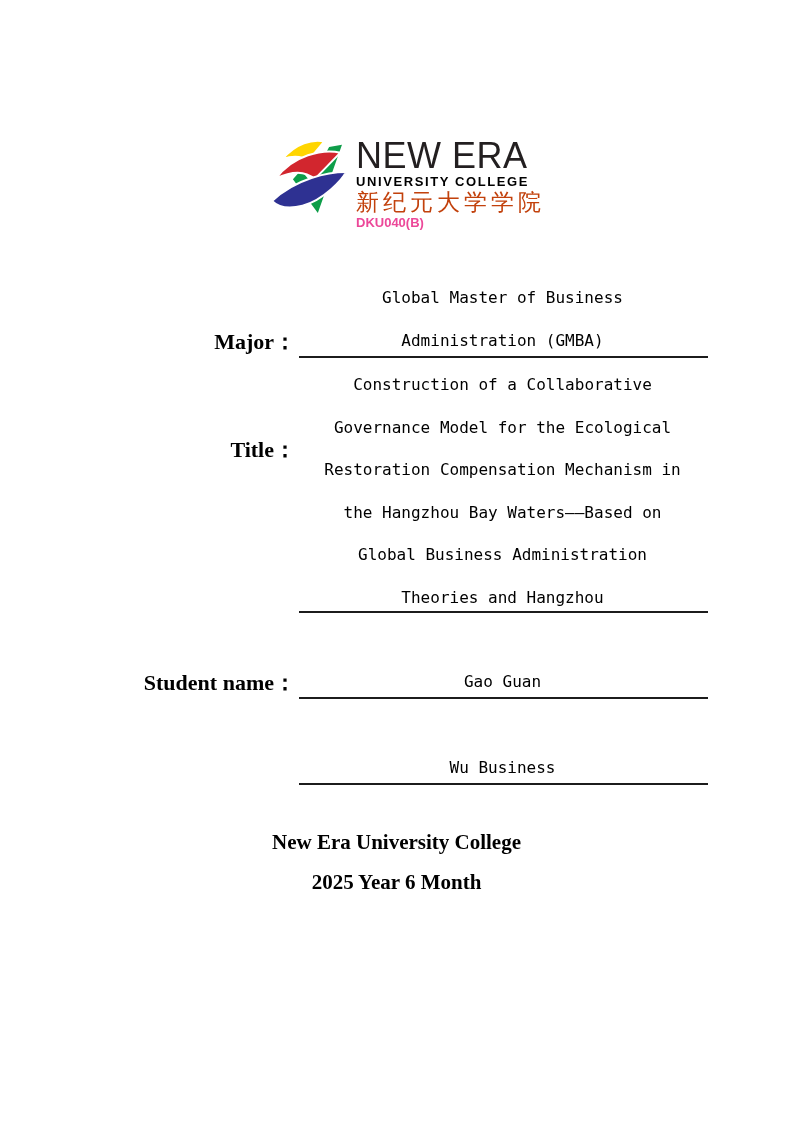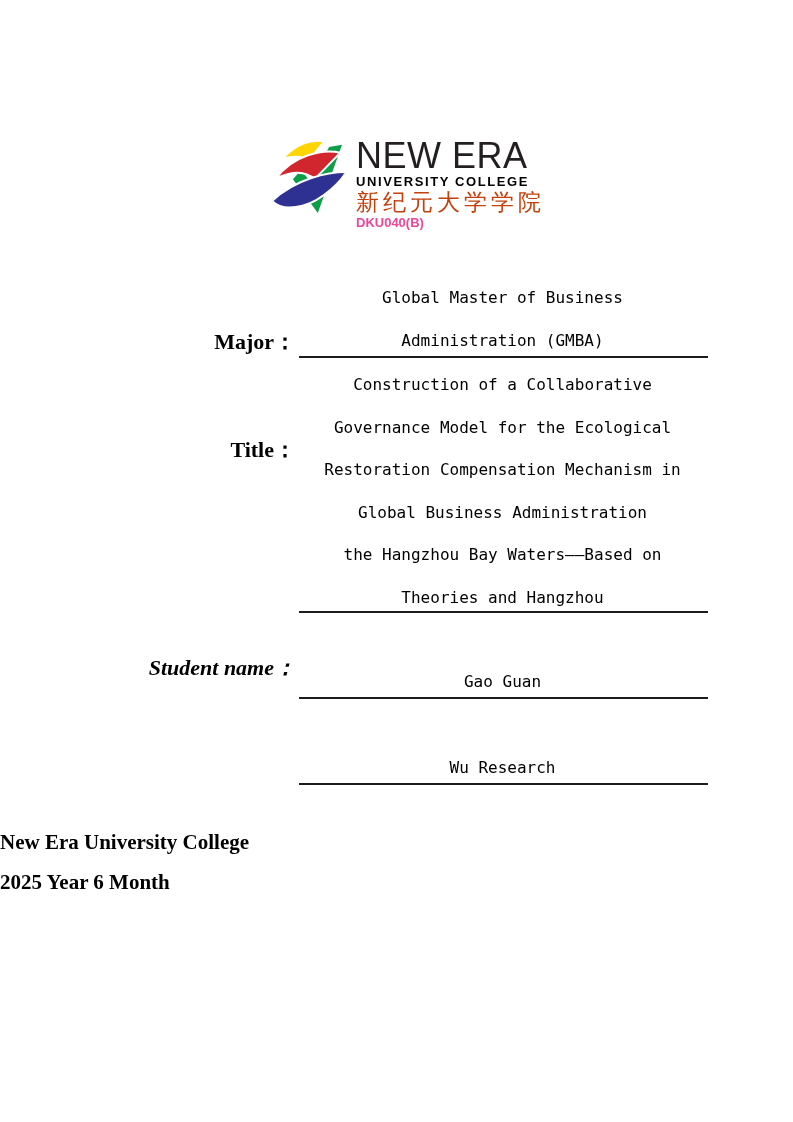--- a/index.html
+++ b/index.html
@@ -40,21 +40,21 @@
   
   .field-label {
     position: absolute; left: 88px; width: 208px;
     text-align: right;
     font-family: "Liberation Serif", serif;
     font-weight: 700; font-size: 22px; line-height: 24px;
     white-space: nowrap;
   }
   .lbl-major   { top: 330px; }
   .lbl-title   { top: 414px; margin-top: 24px; }
-  .lbl-student { top: 656px; font-style: italic; }
+  .lbl-student { top: 671px; }
   .lbl-tutor   { top: 757px; }
 
   .field-value {
     position: absolute; left: 294px; width: 417px;
     text-align: center;
     font-family: "DejaVu Sans Mono", monospace;
     font-size: 16px; line-height: 42.5px;
     white-space: nowrap;
   }
   .val-major   { top: 277px; }
@@ -68,21 +68,21 @@
     background: #1c1c1c;
   }
   .rule-major   { top: 356px; }
   .rule-title   { top: 611px; }
   .rule-student { top: 697px; }
   .rule-tutor   { top: 783px; }
 
   
   .footer-line {
     position: absolute; left: 0; width: 793px;
-    text-align: left;
+    text-align: center;
     font-family: "Liberation Serif", serif;
     font-weight: 700; font-size: 21px; line-height: 24px;
   }
   .footer-institution { top: 830px; }
   .footer-date        { top: 870px; }
 </style>
 </head>
 <body>
 
 <div class="page">
@@ -106,33 +106,33 @@
     <div class="vline">Global Master of Business</div>
     <div class="vline">Administration (GMBA)</div>
   </div>
   <div class="rule rule-major"></div>
 
   <div class="field-label lbl-title">Title：</div>
   <div class="field-value val-title">
     <div class="vline">Construction of a Collaborative</div>
     <div class="vline">Governance Model for the Ecological</div>
     <div class="vline">Restoration Compensation Mechanism in</div>
+    <div class="vline">the Hangzhou Bay Waters——Based on</div>
     <div class="vline">Global Business Administration</div>
-    <div class="vline">the Hangzhou Bay Waters——Based on</div>
     <div class="vline">Theories and Hangzhou</div>
   </div>
   <div class="rule rule-title"></div>
 
   <div class="field-label lbl-student">Student name：</div>
   <div class="field-value val-student">
     <div class="vline">Gao Guan</div>
   </div>
   <div class="rule rule-student"></div>
 
   <div class="field-value val-tutor">
-    <div class="vline">Wu Research</div>
+    <div class="vline">Wu Business</div>
   </div>
   <div class="rule rule-tutor"></div>
 
   <div class="footer-line footer-institution">New Era University College</div>
   <div class="footer-line footer-date">2025 Year 6 Month</div>
 
 </div>
 
 </body></html>

